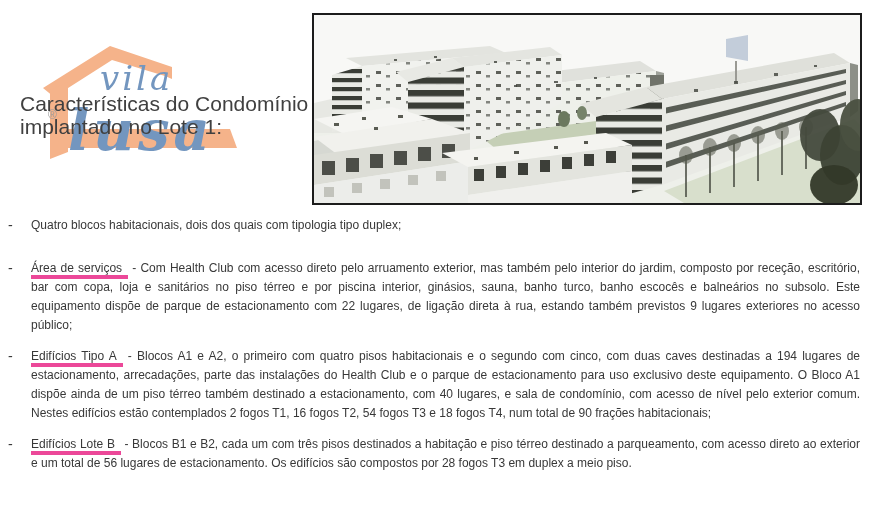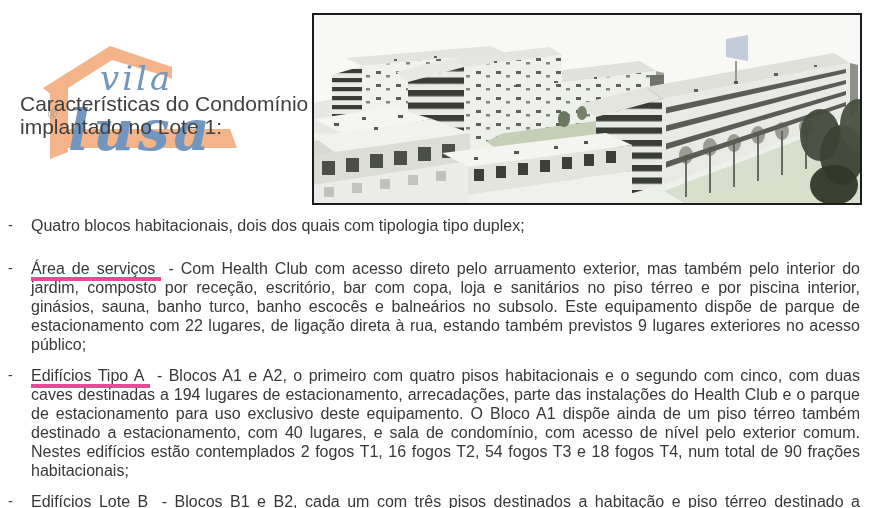--- a/index.html
+++ b/index.html
@@ -23,21 +23,21 @@
   }
   .hero svg{display:block;width:100%;height:100%;}
   
   .content{
     position:absolute;left:8px;top:216px;width:852px;
   }
   .bullet{display:flex;margin:0 0 12px 0;}
   .bullet:first-child{margin-bottom:24px;}
   .bullet .dash{flex:0 0 23px;font-size:14.3px;line-height:19px;}
   .bullet .txt{
-    flex:1;font-size:16px;line-height:19px;text-align:justify;color:#383838;
+    flex:1;font-size:12px;line-height:19px;text-align:justify;color:#383838;
   }
   .bullet .lead{
     border-bottom:4px solid #ec4899;padding-right:6px;
   }
   .vila-script{font-family:"DejaVu Serif",serif;font-style:italic;fill:#7396BF;}
 </style>
 </head>
 <body>
 
 <div class="page">

